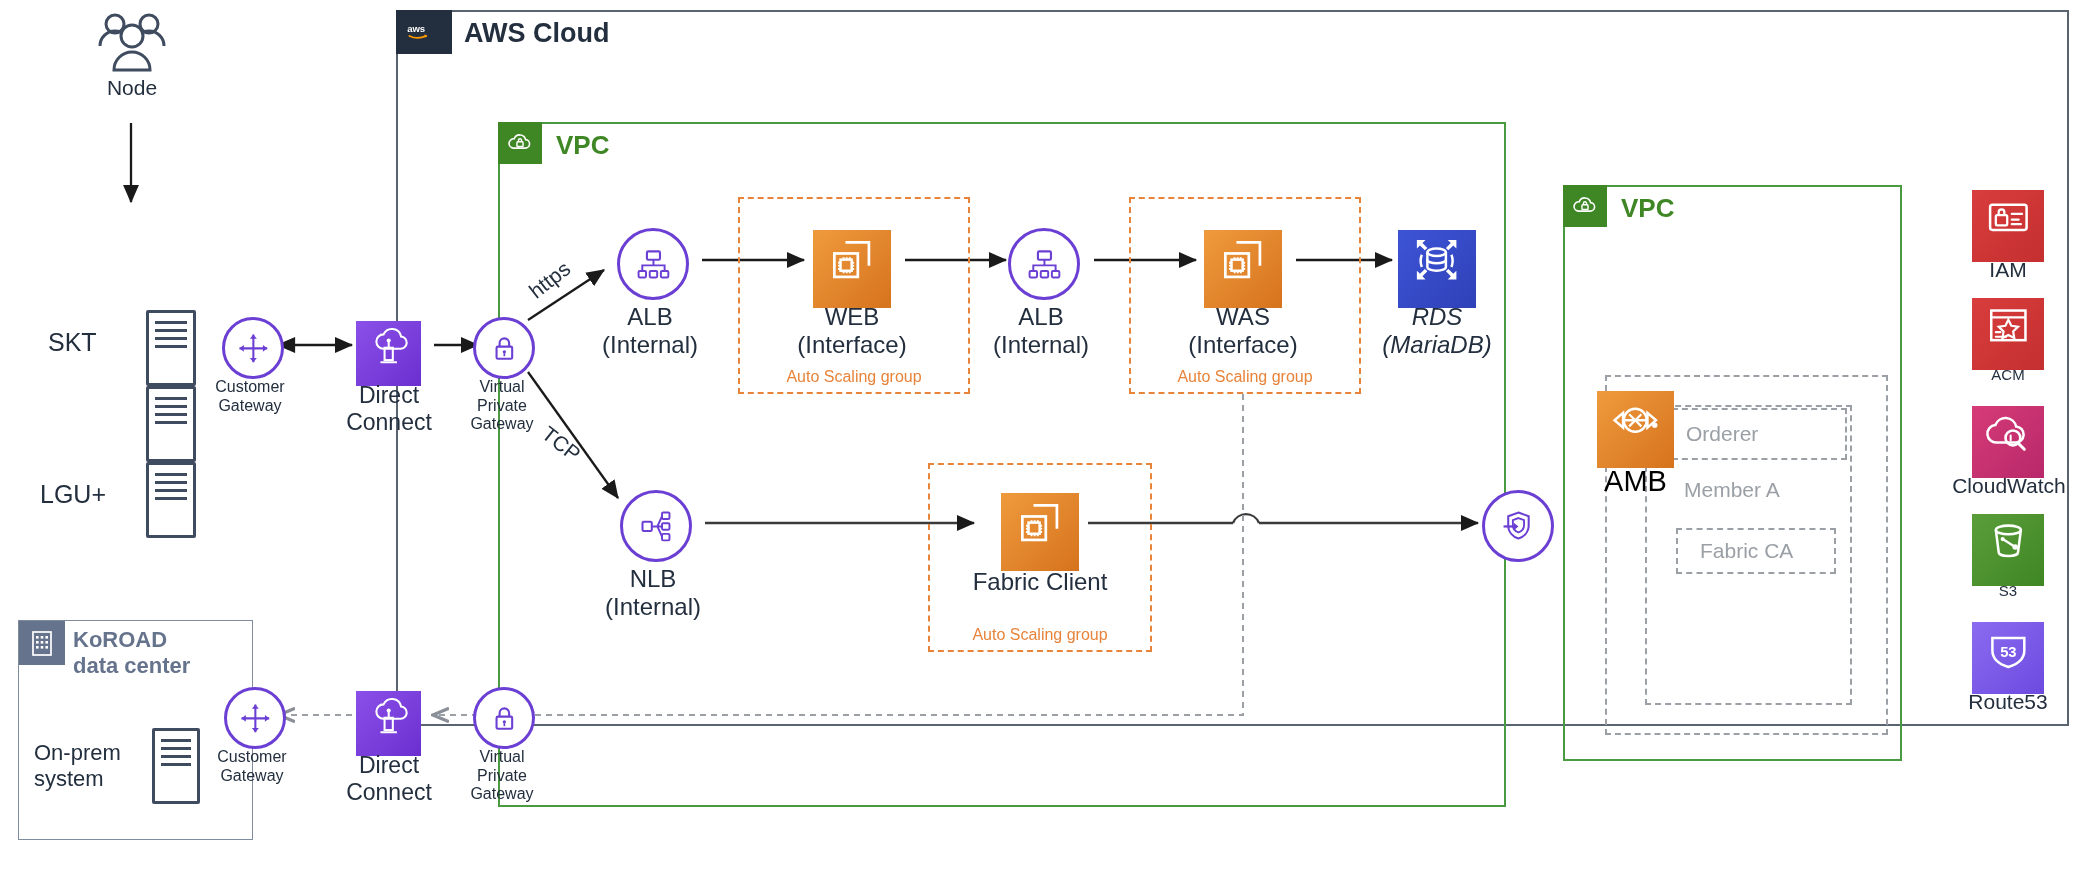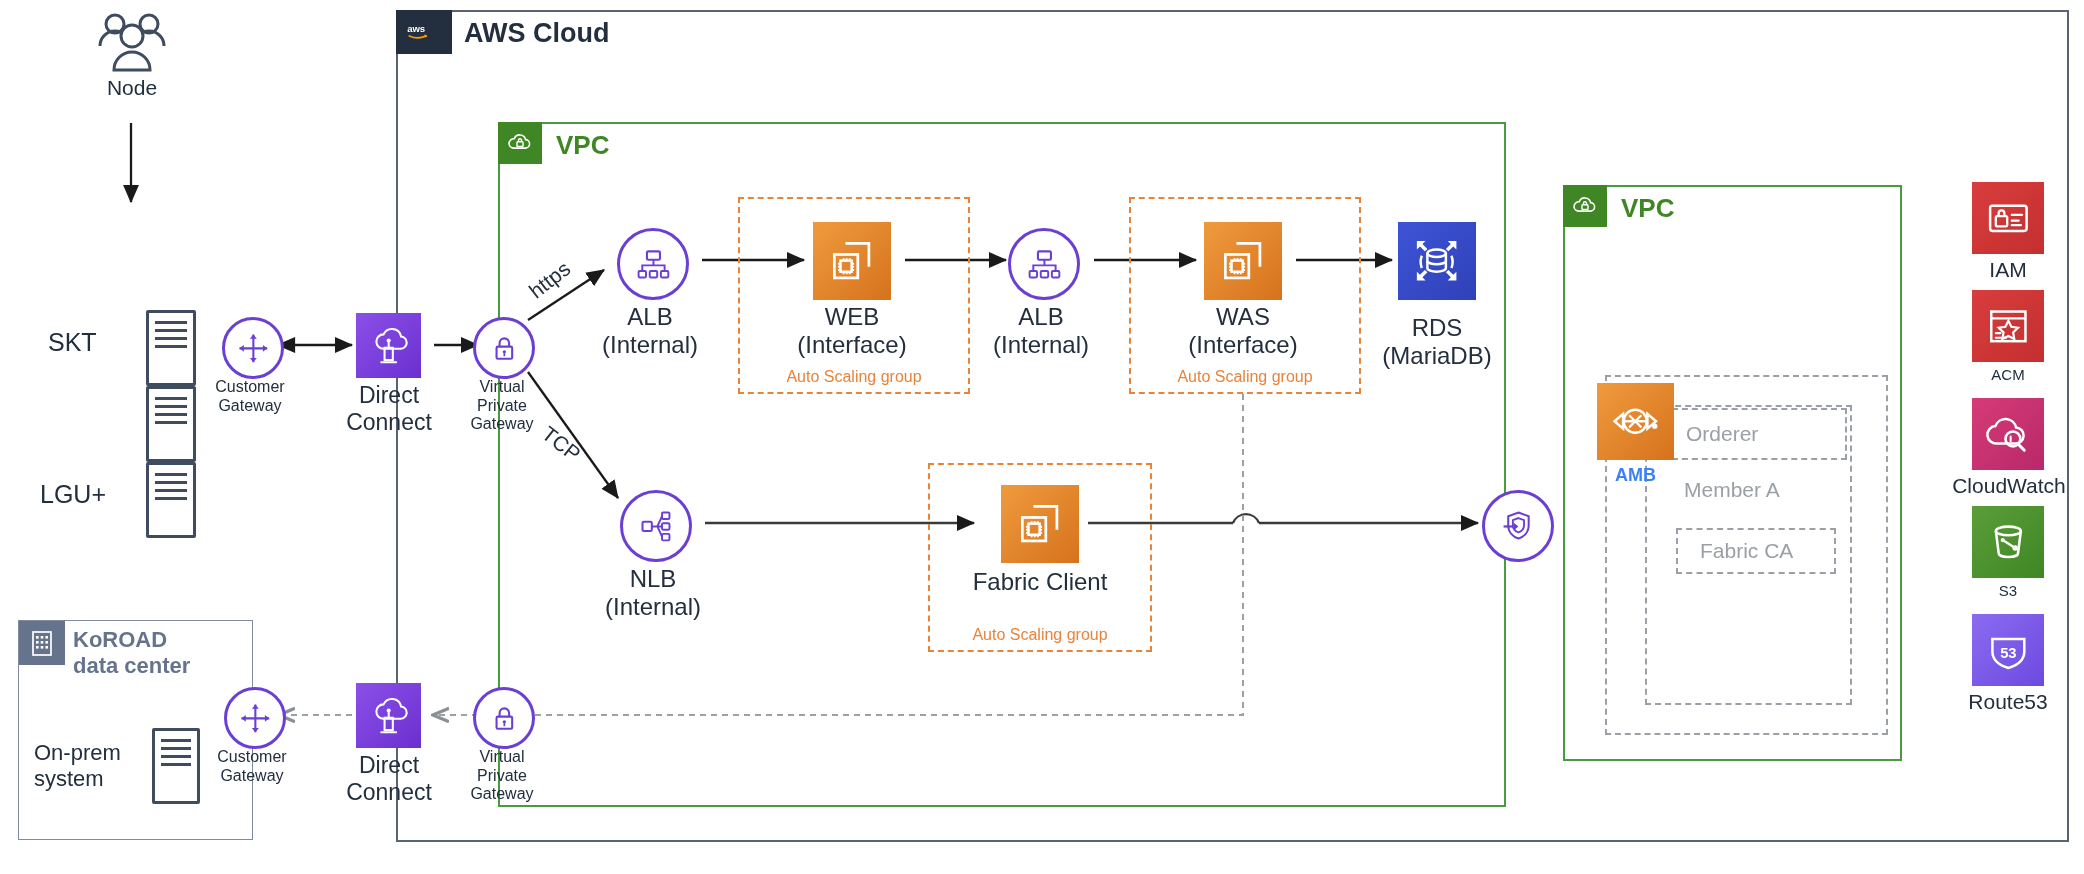--- a/index.html
+++ b/index.html
@@ -28,21 +28,21 @@
   .dc-title{position:absolute;left:54px;top:6px;font-size:22px;line-height:1.2;color:#66738c;font-weight:700;}
 
   .asg{border:2.5px dashed #e8833a;}
   .asg-cap{position:absolute;left:0;right:0;bottom:6px;text-align:center;font-size:16px;color:#e8833a;}
 
   .amb-outer{border:2px dashed #9aa0a6;}
   .amb-mem{border:2px dashed #9aa0a6;}
   .amb-sub{border:2px dashed #9aa0a6;display:flex;align-items:center;color:#9aa0a6;font-size:21px;padding-left:22px;}
 
   
-  .tile{position:absolute;display:flex;align-items:center;justify-content:center;}
+  .tile{position:absolute;display:flex;justify-content:center;margin-top:8px;}
   .tile svg{width:76%;height:76%;}
   .t-orange{background:linear-gradient(135deg,#ef9a3d 0%,#d6731d 100%);}
   .t-blue{background:linear-gradient(135deg,#3d54d6 0%,#2f41b8 100%);}
   .t-purple{background:linear-gradient(135deg,#8b50e8 0%,#6b2fd0 100%);}
   .t-red{background:linear-gradient(135deg,#d93d3d 0%,#c42f2f 100%);}
   .t-pink{background:linear-gradient(135deg,#d63b77 0%,#b8286a 100%);}
   .t-green{background:linear-gradient(135deg,#5a9e3a 0%,#3f8624 100%);}
   .t-violet{background:linear-gradient(135deg,#8b6bf0 0%,#6d4ae0 100%);}
 
   .circ{position:absolute;border:3px solid #6b3fd4;border-radius:50%;
@@ -100,21 +100,21 @@
     <path d="M1088,523 L1233,523 M1259,523 L1478,523" stroke="#3a3a3a" stroke-width="2.3" fill="none" marker-end="url(#ahb)"></path>
     <path d="M1233,523 A14,14 0 0 1 1259,523" stroke="#3a3a3a" stroke-width="2.3" fill="none"></path>
 
     <path d="M1243,394 L1243,715 L528,715" stroke="#9aa0a6" stroke-width="2" fill="none" stroke-dasharray="6,5" marker-end="url(#ahg2)"></path>
 
     <line x1="478" y1="715" x2="434" y2="715" stroke="#9aa0a6" stroke-width="2" stroke-dasharray="6,5" marker-end="url(#ahg)"></line>
 
     <line x1="352" y1="715" x2="280" y2="715" stroke="#9aa0a6" stroke-width="2" stroke-dasharray="6,5" marker-end="url(#ahg)"></line>
   </svg>
 
-  <div class="abs aws-cloud" style="left:396px;top:10px;width:1673px;height:832px;">
+  <div class="abs aws-cloud" style="left:396px;top:10px;width:1673px;height:716px;">
     <div class="aws-badge">
       <svg viewBox="0 0 64 40" aria-hidden="true">
         <path d="M17 19c0 2 .2 3.6.6 4.7.4 1.1.9 2 1.5 3 .2.3.3.6.3.9 0 .4-.2.8-.8 1.2l-2.5 1.7c-.4.2-.7.4-1 .4-.4 0-.8-.2-1.2-.6-.6-.6-1.1-1.3-1.5-2-.4-.7-.8-1.6-1.3-2.6-3 3.6-6.8 5.4-11.4 5.4" fill="none"></path>
         <text x="2" y="20" font-family="Liberation Sans, sans-serif" font-size="17" font-weight="bold" fill="#ffffff">aws</text>
         <path d="M6 27 Q20 34 36 27" stroke="#ff9900" stroke-width="3.2" fill="none" stroke-linecap="round"></path>
         <path d="M33 24 l5 3 -5 3" fill="#ff9900"></path>
       </svg>
     </div>
     <div class="cloud-title">AWS Cloud</div>
   </div>
@@ -153,21 +153,21 @@
 
   <div class="tile t-orange" style="left:1597px;top:383px;width:77px;height:77px;">
     <svg viewBox="0 0 48 48" aria-hidden="true">
       <circle cx="24" cy="24" r="9.5" fill="none" stroke="#fff" stroke-width="2"></circle>
       <path d="M7 24 L14 18 L14 30 Z M41 24 L34 18 L34 30 Z" fill="none" stroke="#fff" stroke-width="2"></path>
       <path d="M14 24 h20" stroke="#fff" stroke-width="2"></path>
       <circle cx="40" cy="28" r="2.2" fill="#fff"></circle>
       <path d="M19 19 l5 5 -5 5 M29 19 l-5 5 5 5" fill="none" stroke="#fff" stroke-width="1.8"></path>
     </svg>
   </div>
-  <div class="abs" style="left:1597px;top:465px;width:77px;text-align:center;font-size:18px;font-weight:700;color:#3b82f6;">AMB</div>
+  <div class="abs" style="left:1597px;top:465px;width:77px;text-align:center;font-size:29px;font-weight:400;color:#000000;">AMB</div>
 
 
   <div class="abs" style="left:87px;top:10px;width:90px;height:64px;">
     <svg viewBox="0 0 90 64" aria-hidden="true">
       <circle cx="28" cy="14" r="9" fill="none" stroke="#3f4b5e" stroke-width="3"></circle>
       <path d="M13 36a15 15 0 0 1 30 0" fill="none" stroke="#3f4b5e" stroke-width="3"></path>
       <circle cx="62" cy="14" r="9" fill="none" stroke="#3f4b5e" stroke-width="3"></circle>
       <path d="M47 36a15 15 0 0 1 30 0" fill="none" stroke="#3f4b5e" stroke-width="3"></path>
       <circle cx="45" cy="26" r="11" fill="#fff" stroke="#3f4b5e" stroke-width="3"></circle>
       <path d="M27 60a18 18 0 0 1 36 0z" fill="#fff" stroke="#3f4b5e" stroke-width="3"></path>
@@ -304,21 +304,21 @@
       <path d="M16.5 24c0 1.7 3.4 3 7.5 3s7.5-1.3 7.5-3" fill="none" stroke="#fff" stroke-width="2"></path>
       <path d="M12 20 a14 14 0 0 0 0 10 M36 20 a14 14 0 0 1 0 10" fill="none" stroke="#fff" stroke-width="2"></path>
       <g fill="#fff">
         <path d="M8 8 h7 l-2.5 2.5 4 4 -2 2 -4-4 L8 15z"></path>
         <path d="M40 8 h-7 l2.5 2.5 -4 4 2 2 4-4 L40 15z"></path>
         <path d="M8 40 h7 l-2.5-2.5 4-4 -2-2 -4 4 L8 33z"></path>
         <path d="M40 40 h-7 l2.5-2.5 -4-4 2-2 4 4 L40 33z"></path>
       </g>
     </svg>
   </div>
-  <div class="lbl" style="left:1357px;top:314px;width:160px;font-size:24px;">RDS
+  <div class="lbl" style="left:1357px;top:303px;width:160px;font-size:24px;font-style:italic;">RDS
 (MariaDB)</div>
 
   <div class="circ" style="left:620px;top:490px;width:66px;height:66px;">
     <svg viewBox="0 0 44 44" aria-hidden="true">
       <rect x="7" y="17" width="10" height="10" rx="1.4" fill="none" stroke="#6b3fd4" stroke-width="2.2"></rect>
       <rect x="28" y="7" width="8" height="7" rx="1.2" fill="none" stroke="#6b3fd4" stroke-width="2.1"></rect>
       <rect x="28" y="18.5" width="8" height="7" rx="1.2" fill="none" stroke="#6b3fd4" stroke-width="2.1"></rect>
       <rect x="28" y="30" width="8" height="7" rx="1.2" fill="none" stroke="#6b3fd4" stroke-width="2.1"></rect>
       <path d="M17 22h6 M23 22 L28 11 M23 22h5 M23 22 L28 33" fill="none" stroke="#6b3fd4" stroke-width="2.1"></path>
     </svg>

